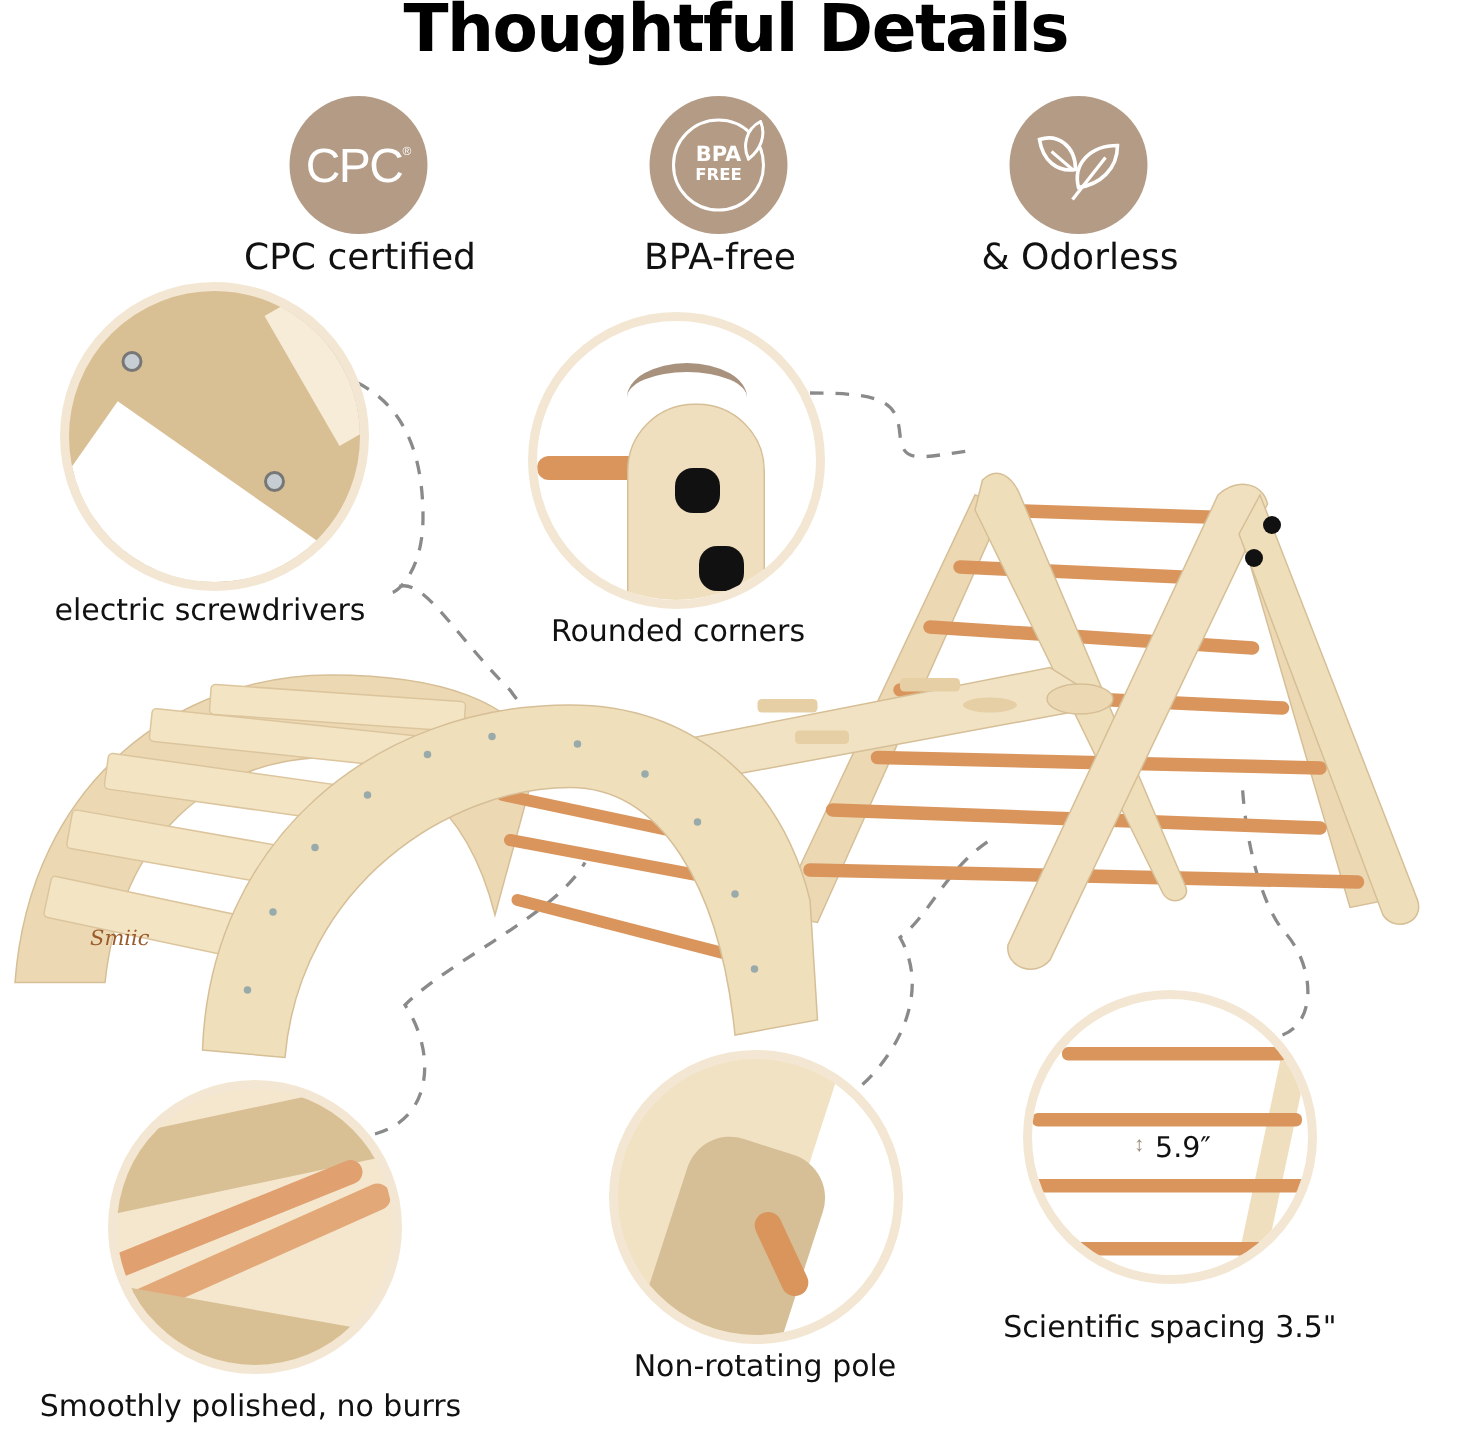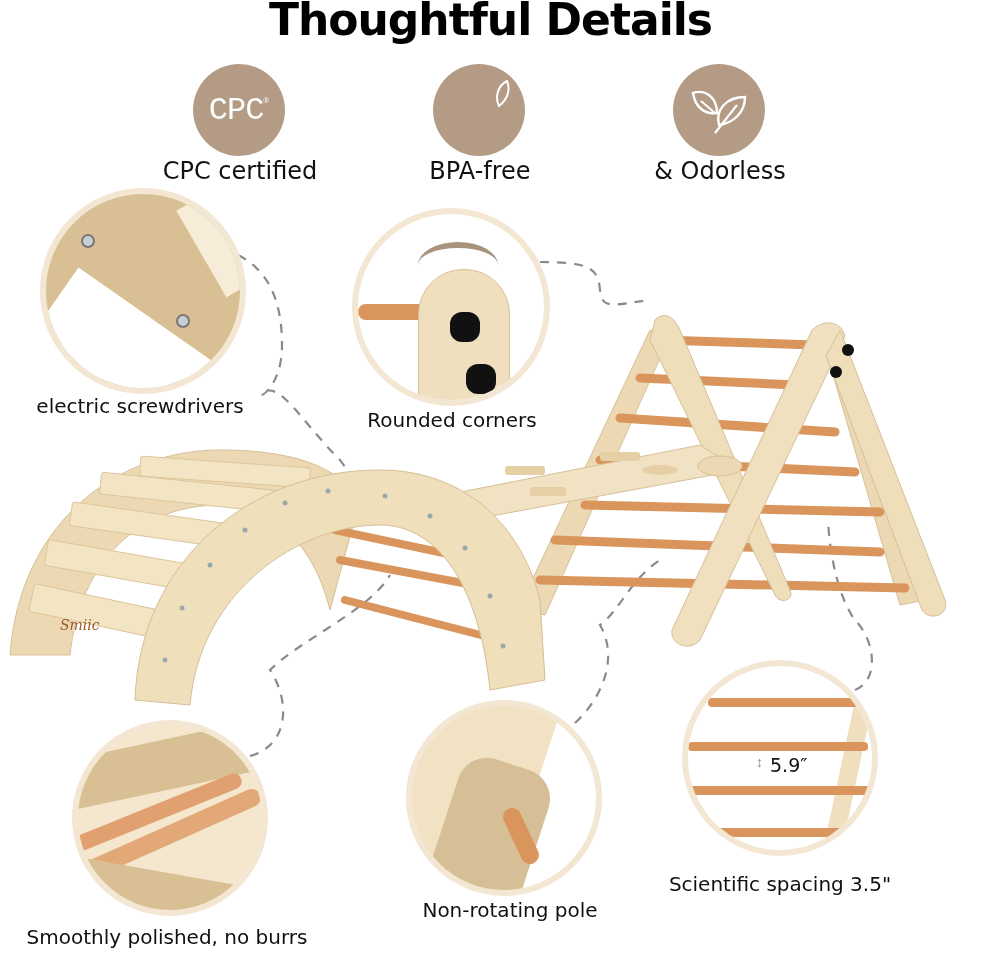--- a/index.html
+++ b/index.html
@@ -11,26 +11,30 @@
   .detail { position:absolute; border-radius:50%; border:6px solid #f3e7d3; overflow:hidden; background:#fff; box-sizing:border-box; }
   .scene { position:absolute; left:0; top:0; width:981px; height:953px; }
   .dash { fill:none; stroke:#8a8a8a; stroke-width:2.2; stroke-dasharray:9 8; }
 </style>
 </head>
 <body>
 
 <div class="title">Thoughtful Details</div>
 
 <div class="badge" style="left:193px;top:64px;">
-  <span style="font-size:32px;letter-spacing:-1px;font-family:Liberation Mono, monospace;font-weight:300;">CPC</span>
+  <span style="font-size:32px;letter-spacing:-1px;font-family:Liberation Sans, sans-serif;font-weight:300;">CPC</span>
   <span style="font-size:8px;position:relative;top:-10px;">®</span>
 </div>
 <div class="badge-label" style="left:150px;top:158px;width:180px;">CPC certified</div>
 
 <div class="badge" style="left:433px;top:64px;">
+  <div style="width:58px;height:58px;border:2px solid #fff;border-radius:50%;display:flex;flex-direction:column;align-items:center;justify-content:center;font-family:'DejaVu Sans',sans-serif;font-weight:bold;line-height:14px;">
+    <span style="font-size:14px;">BPA</span>
+    <span style="font-size:11px;">FREE</span>
+  </div>
   <svg width="16" height="28" viewBox="0 0 16 28" style="position:absolute;left:62px;top:16px;">
       <path d="M12 1 C2 6 0 18 4 26 C12 20 16 10 12 1Z" fill="#b39b85" stroke="#fff" stroke-width="2"></path>
     </svg>
 </div>
 <div class="badge-label" style="left:390px;top:158px;width:180px;">BPA-free</div>
 
 <div class="badge" style="left:673px;top:64px;">
   <svg width="64" height="50" viewBox="0 0 64 50">
     <path d="M6 8 C18 4 30 12 30 28 C18 30 8 22 6 8Z" fill="none" stroke="#fff" stroke-width="2.4"></path>
     <path d="M14 16 L28 28" stroke="#fff" stroke-width="2"></path>

